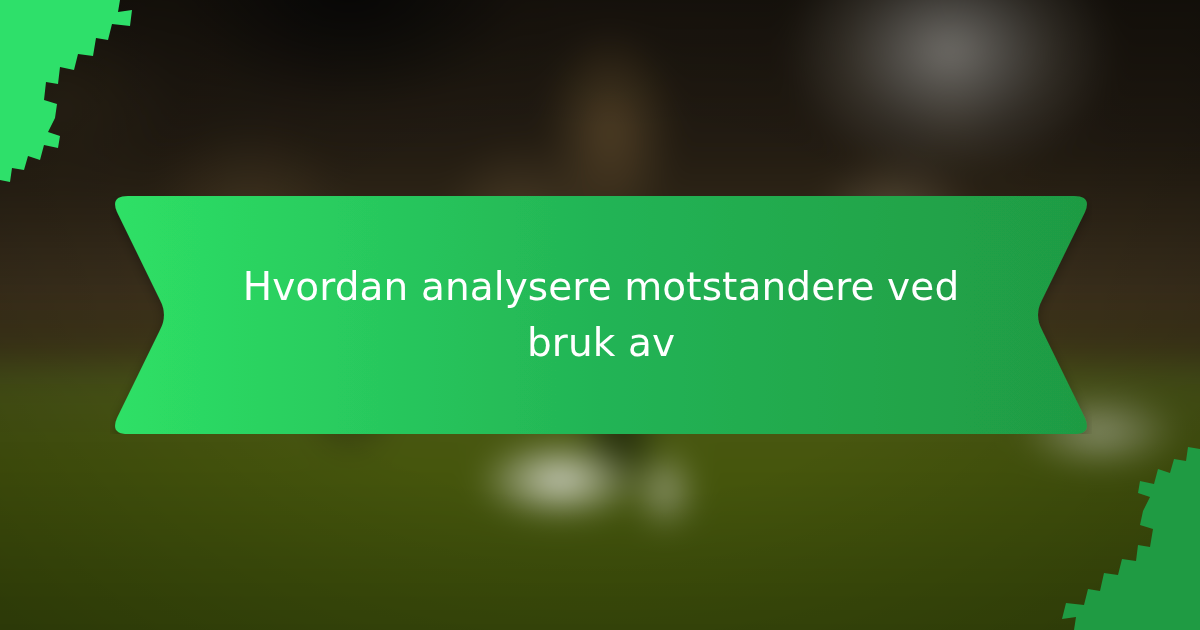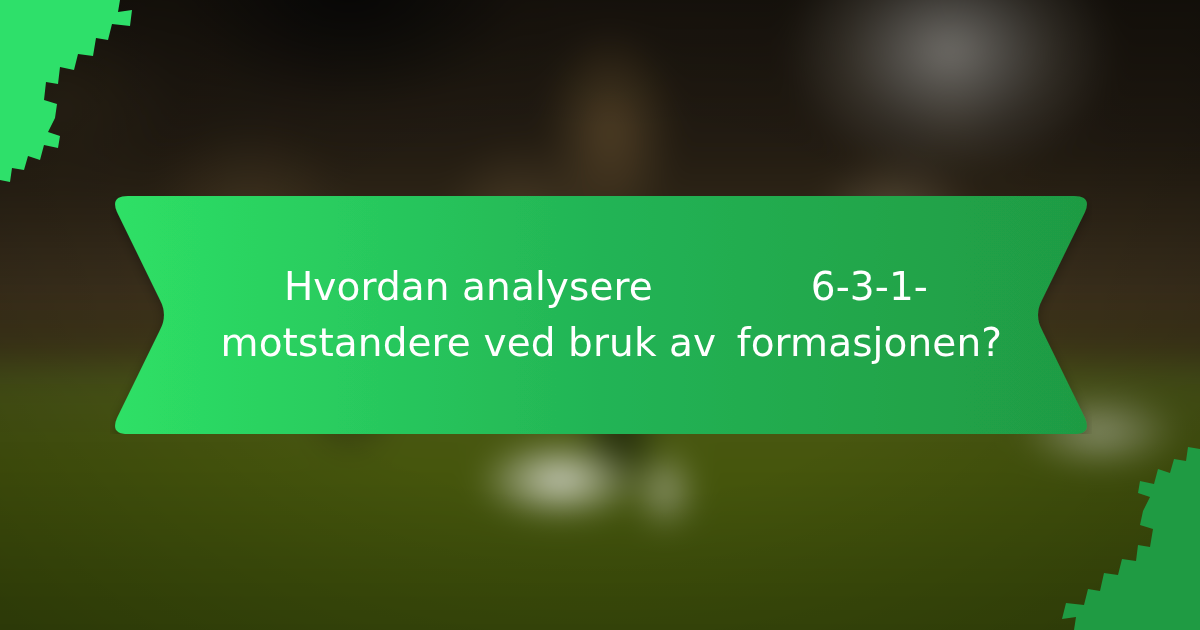--- a/index.html
+++ b/index.html
@@ -94,21 +94,21 @@
     inset: 0;
     width: 100%;
     height: 100%;
     display: block;
   }
   #banner-text {
     position: absolute;
     left: 0; right: 0;
     top: 0; bottom: 0;
     display: flex;
-    flex-direction: row;
+    flex-direction: column;
     align-items: center;
     justify-content: center;
     padding: 10px 90px;
     box-sizing: border-box;
     color: #ffffff;
     font-size: 39px;
     line-height: 56px;
     font-weight: 400;
     text-align: center;
     letter-spacing: 0.1px;
@@ -173,16 +173,16 @@
                L975,222
                Q982,238 964,238
                L18,238
                Q0,238 7,222
                L50,134
                Q58,119 50,104
                L7,16
                Q0,0 18,0
                Z"></path>
     </svg>
-    <div id="banner-text"><span>Hvordan analysere motstandere ved bruk av</span><span>6-3-1-formasjonen?</span></div>
+    <div id="banner-text"><span>Hvordan analysere motstandere ved bruk av</span></div>
   </div>
 
 </div>
 
 </body></html>

